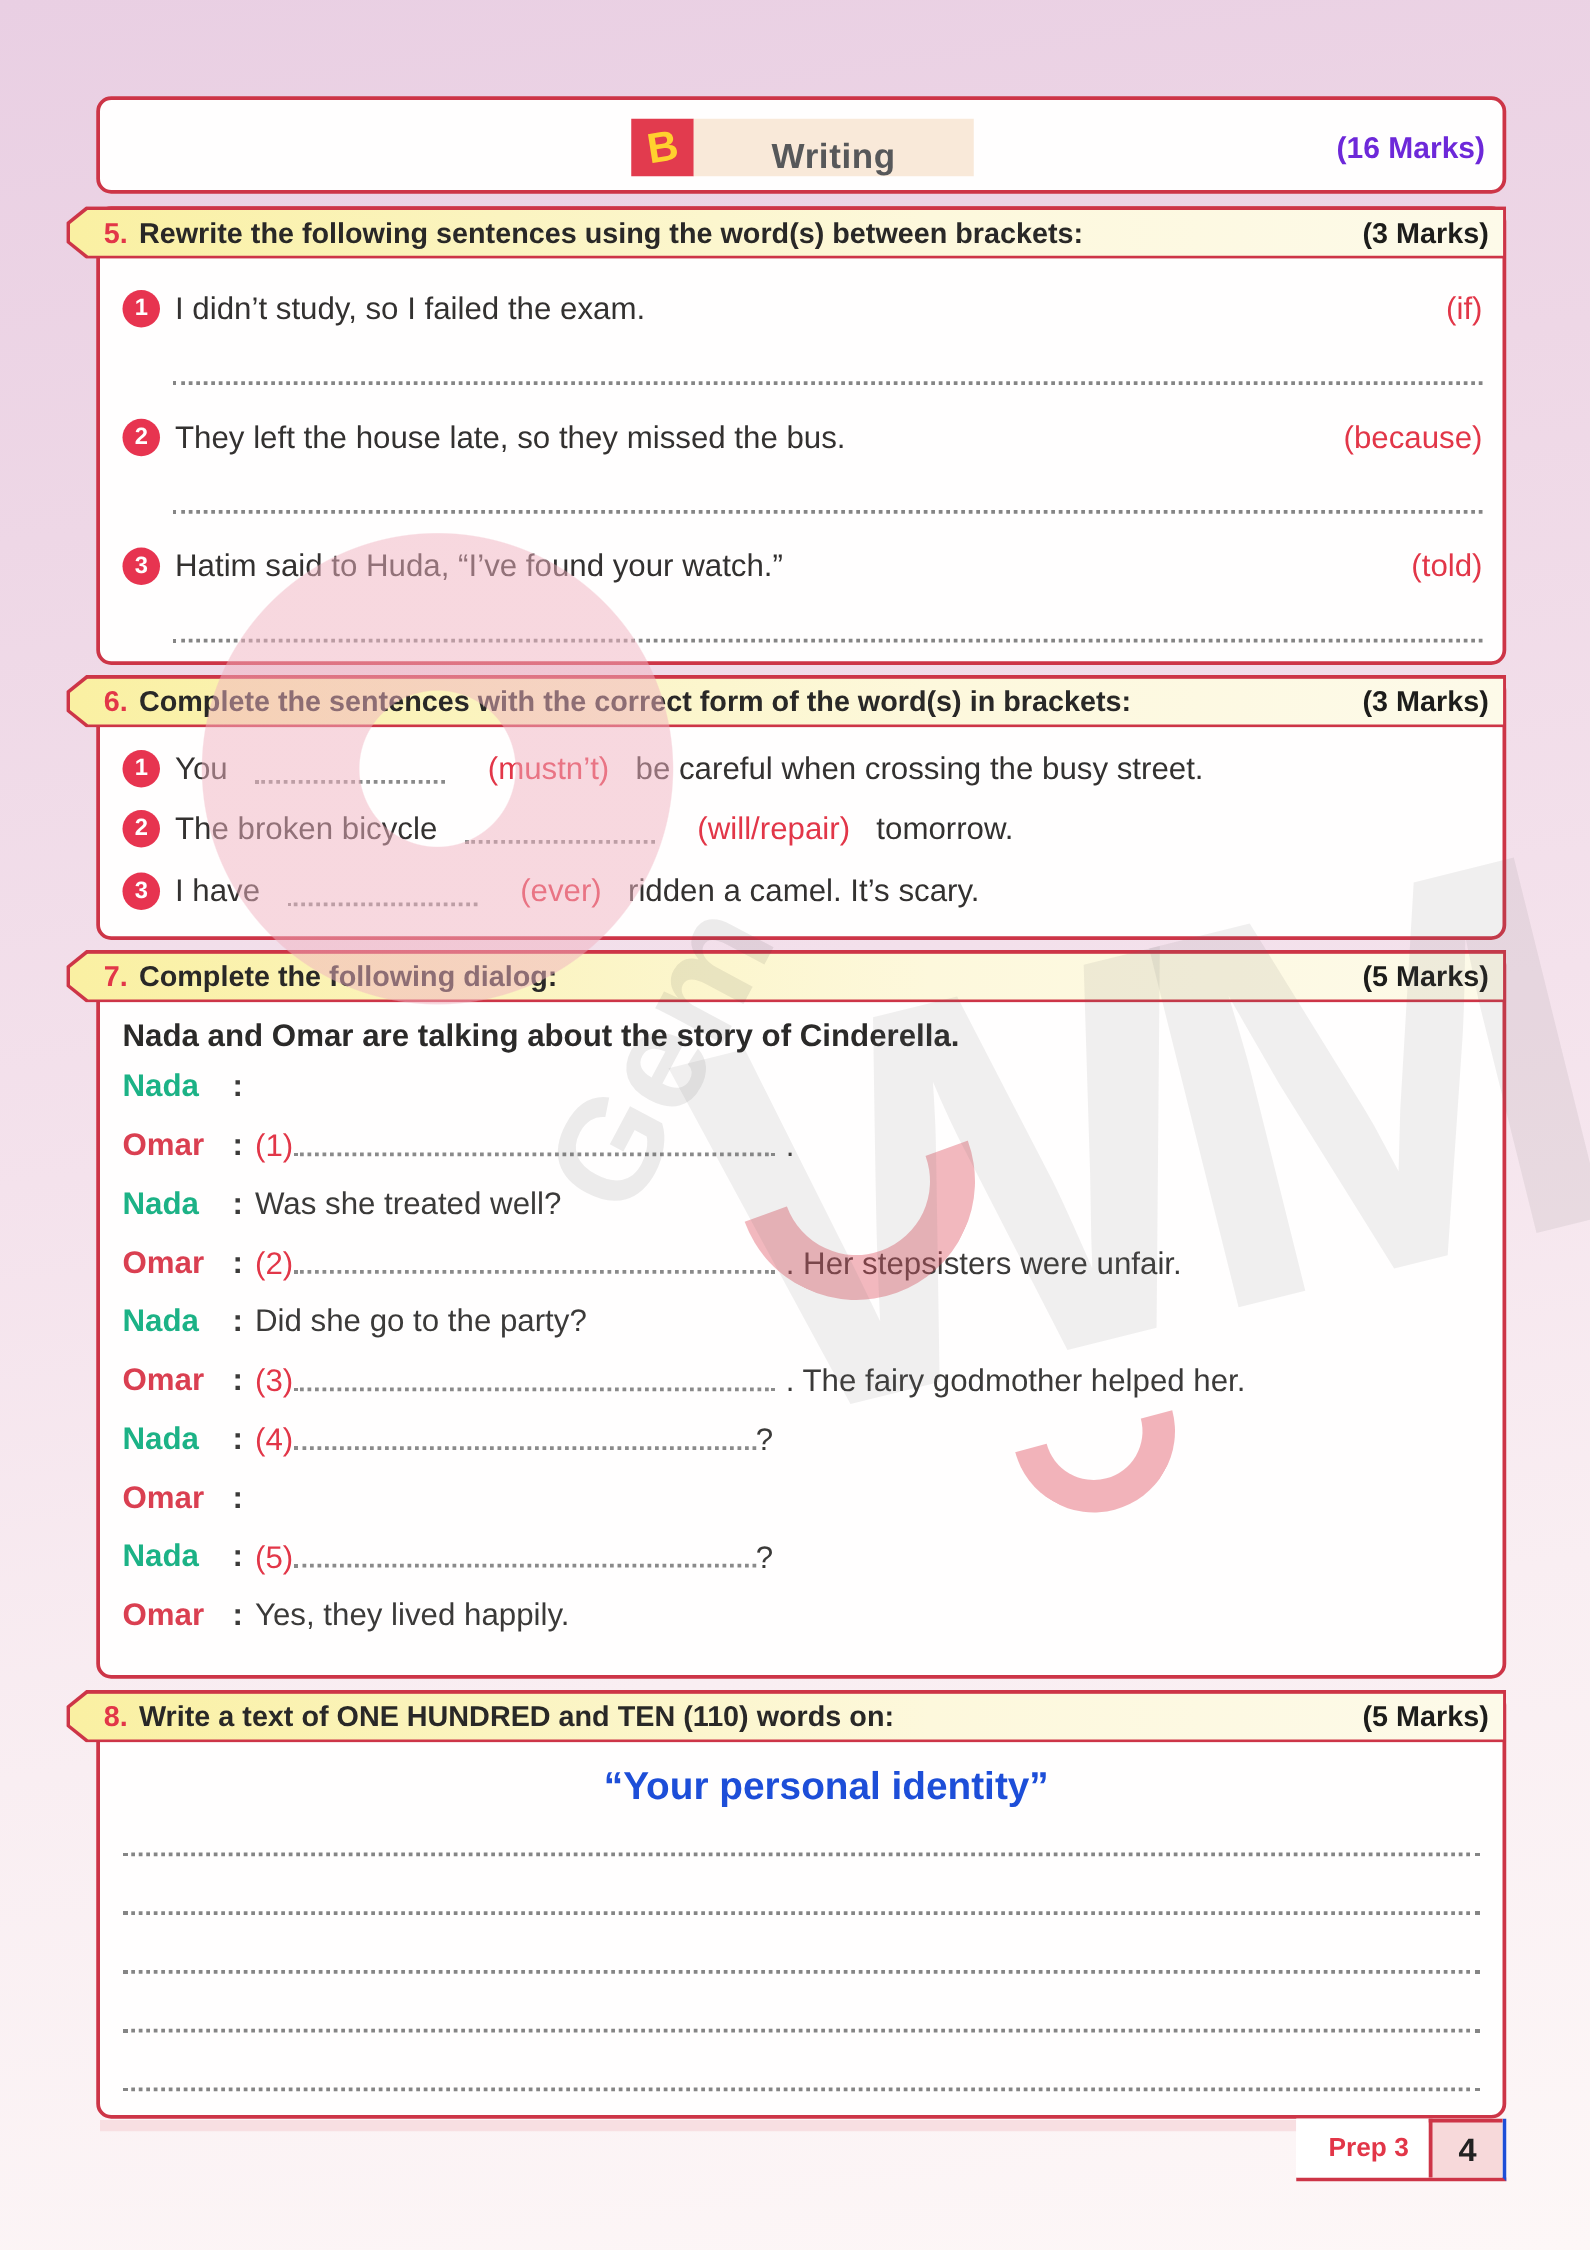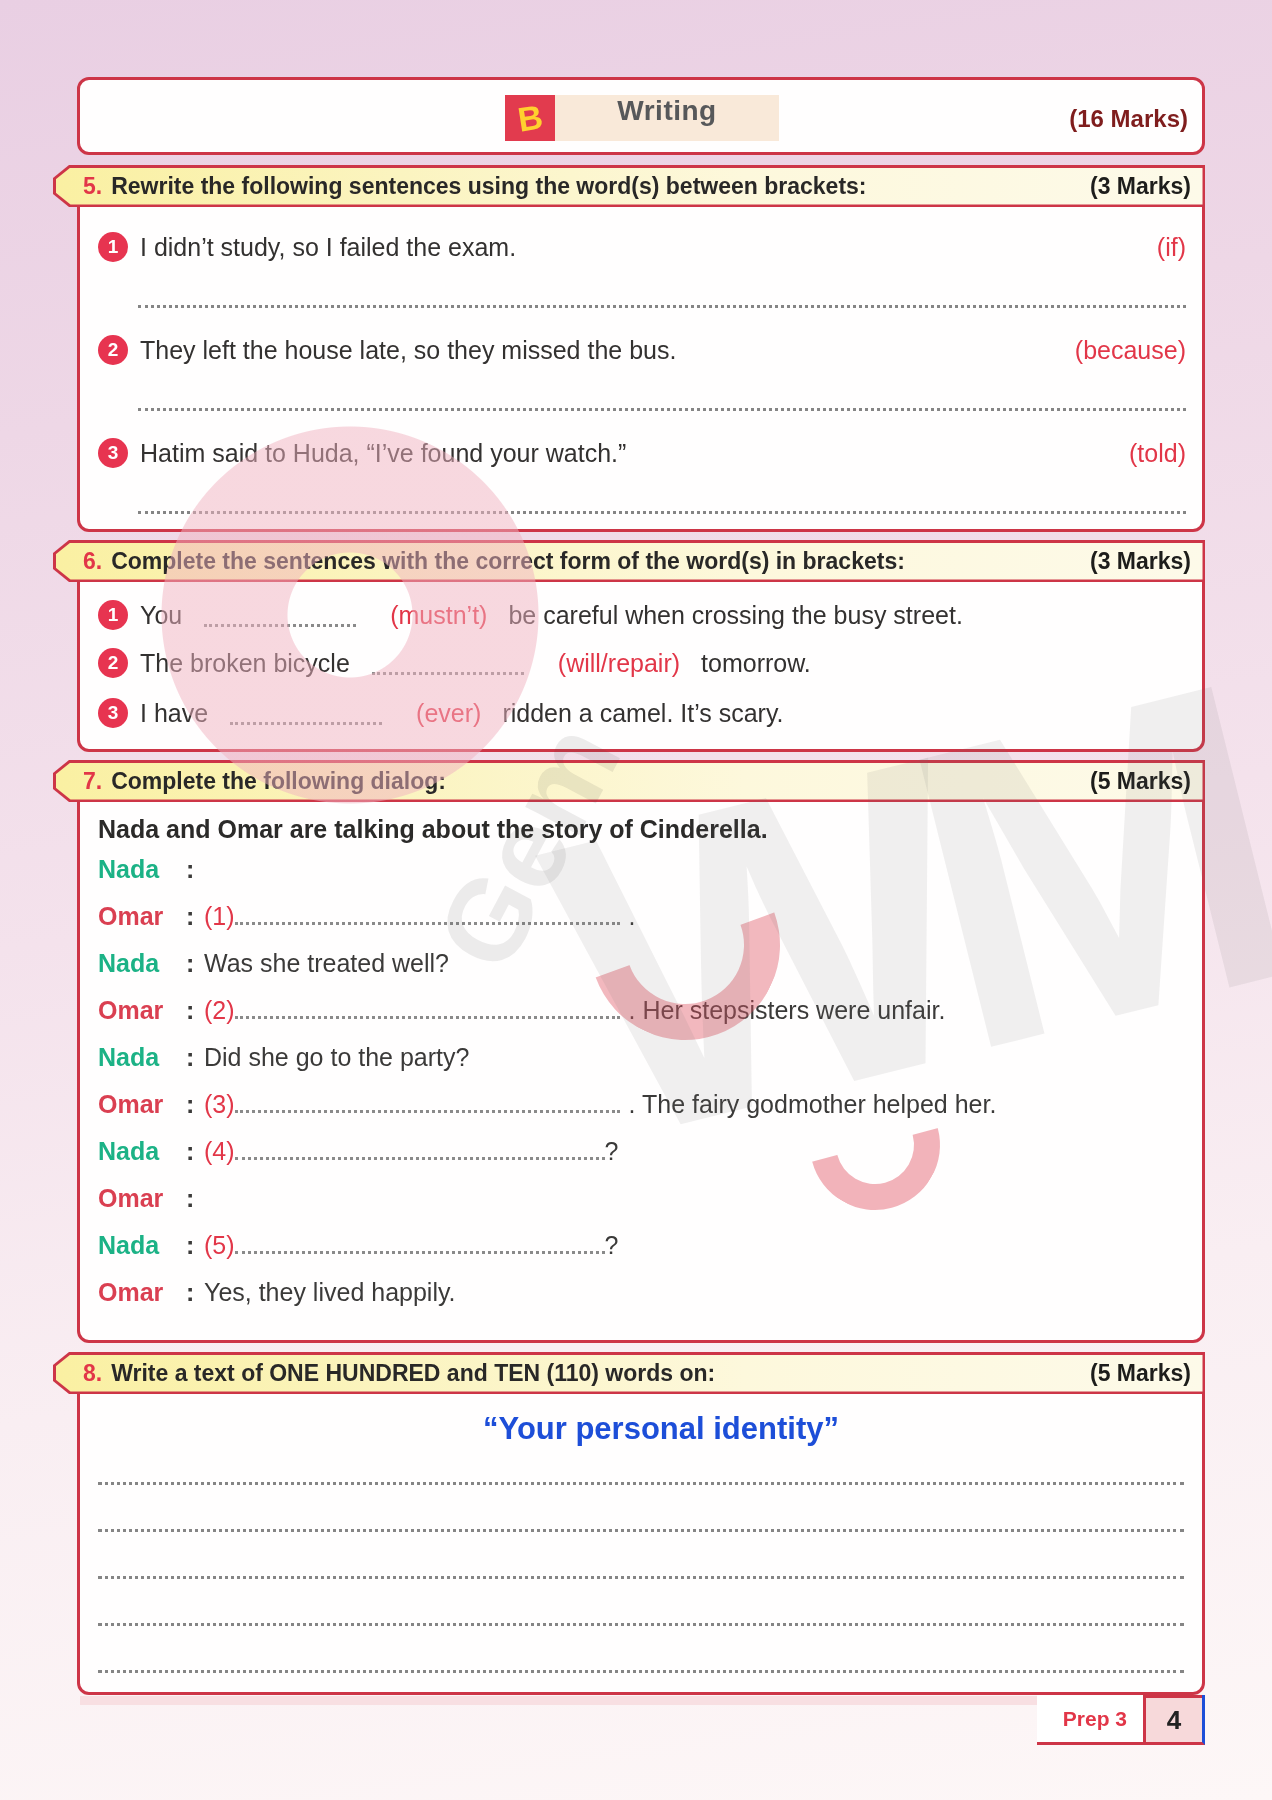--- a/index.html
+++ b/index.html
@@ -13,23 +13,23 @@
     background:#fffefe;border:3px solid #cd3547;border-radius:12px;z-index:1;
   }
   
   .top-card{top:77px;height:78px;}
   .head-center{position:absolute;left:425px;top:15px;display:flex;align-items:stretch;height:46px;}
   .badge-b{
     width:50px;background:#e23b4e;color:#ffd12e;display:flex;align-items:center;justify-content:center;
     font-size:34px;font-weight:bold;
   }
   .badge-b span{display:block;transform:rotate(-9deg);}
-  .peach-strip{width:224px;background:#f9e9d9;display:flex;align-items:flex-start;justify-content:center;}
+  .peach-strip{width:224px;background:#f9e9d9;display:flex;align-items:flex-end;justify-content:center;}
   .peach-strip .w-title{font-size:28px;font-weight:bold;color:#57585a;letter-spacing:.5px;}
-  .head-marks{position:absolute;right:14px;top:25px;font-size:24px;font-weight:bold;color:#7f1d1d;}
+  .head-marks{position:absolute;right:14px;top:25px;font-size:24px;font-weight:bold;color:#6d28d9;}
   
   .q5{top:165px;height:367px;}
   .q6{top:540px;height:212px;}
   .q7{top:760px;height:583px;}
   .q8{top:1352px;height:343px;}
   .band{position:relative;height:42px;margin:-3px -3px 0 -27px;}
   .band-bg{position:absolute;inset:0;background:#cd3547;
     clip-path:polygon(16px 0,100% 0,100% 100%,16px 100%,0 calc(100% - 13px),0 13px);}
   .band-in{position:absolute;inset:2.5px;
     background:linear-gradient(90deg,#faf0a2 0%,#fbf4c0 30%,#fdf8dc 60%,#fdfae9 100%);

